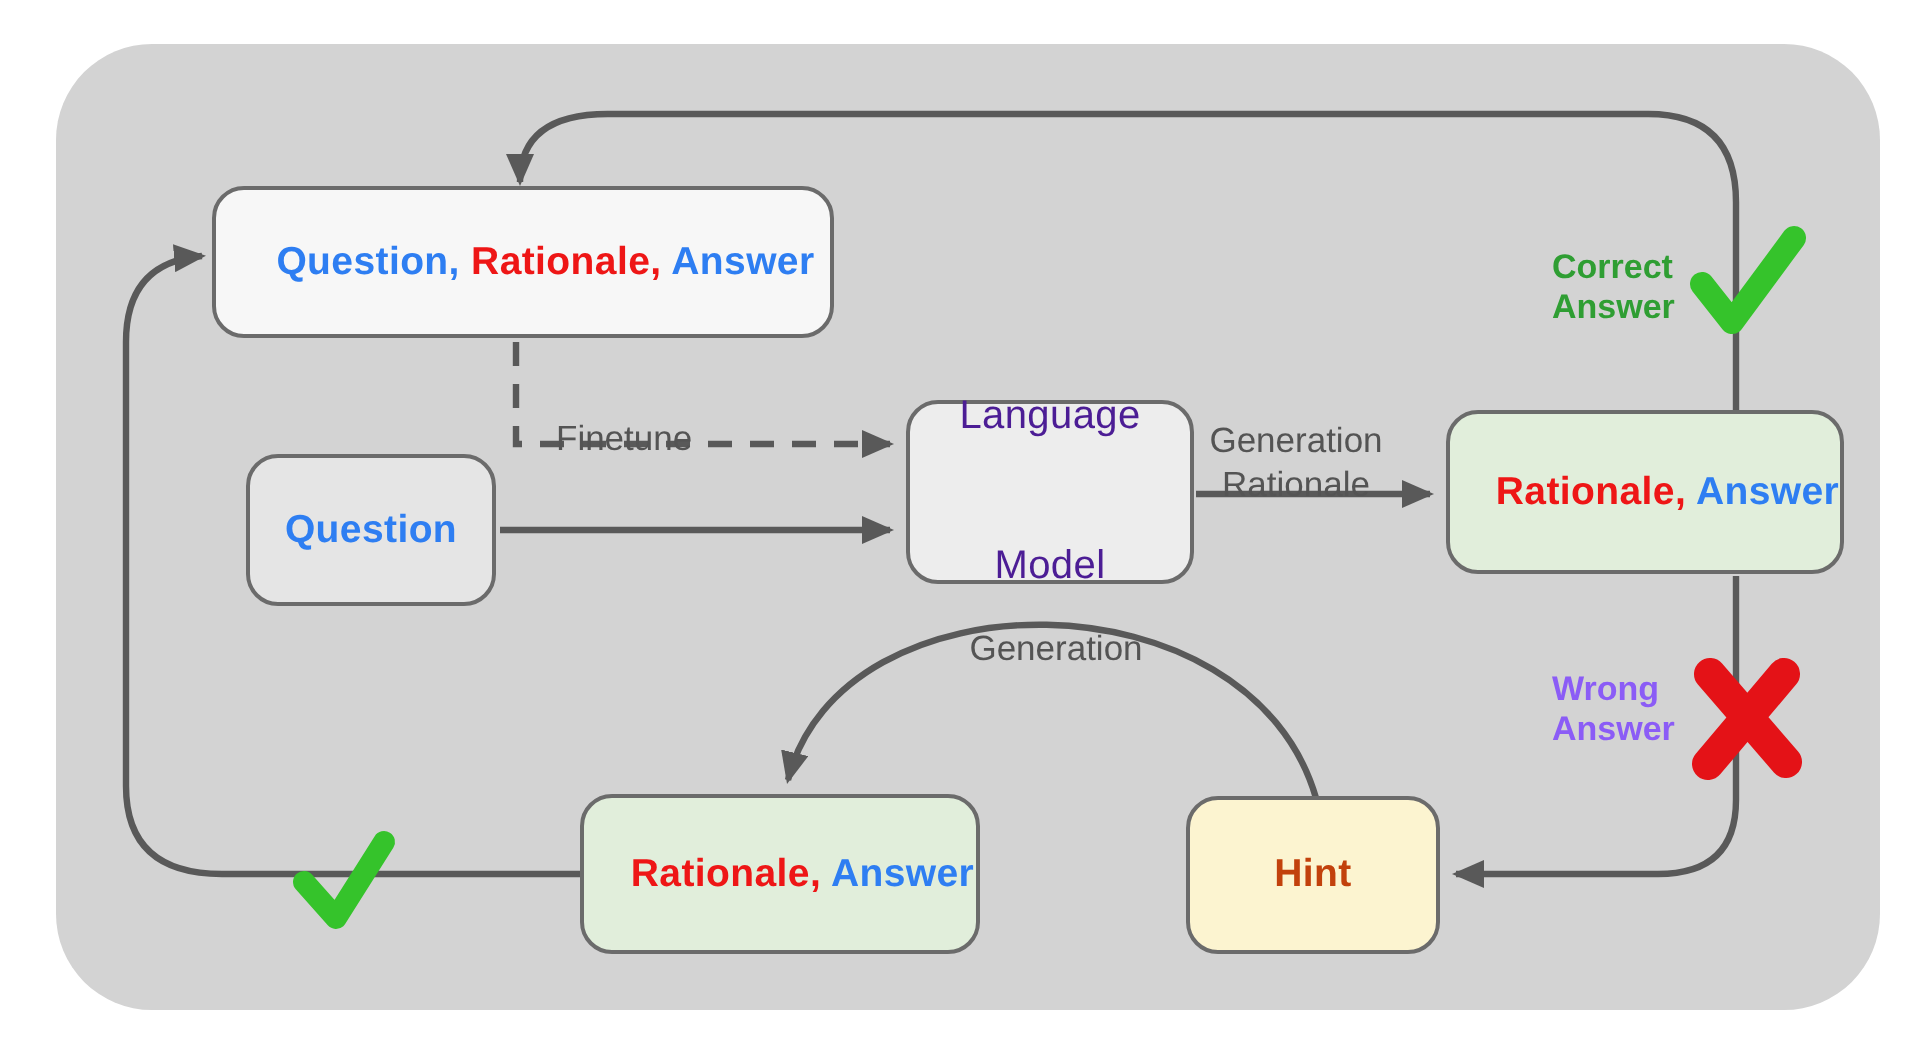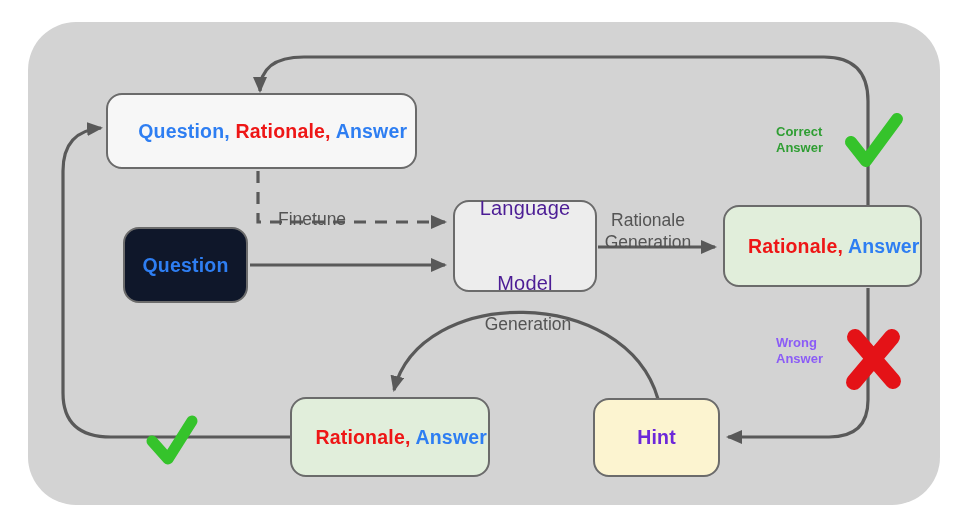--- a/index.html
+++ b/index.html
@@ -24,21 +24,21 @@
   .node-ra-right{left:723px;top:205px;width:199px;height:82px;}
   .node-hint{left:593px;top:398px;width:127px;height:79px;}
   .node-ra-bottom{left:290px;top:397px;width:200px;height:80px;}
   .edge-label{
     position:absolute;color:#545454;font-size:17.5px;font-weight:500;line-height:1.26;margin-top:12px;
   }
   .lbl-finetune{left:278px;top:196px;}
   .lbl-rationale-generation{left:598px;top:197px;width:100px;text-align:center;}
   .lbl-rationalize{left:477px;top:301px;width:102px;text-align:center;}
   .annotation{
-    position:absolute;font-size:13px;font-weight:600;line-height:1.2;
+    position:absolute;font-size:17px;font-weight:600;line-height:1.2;
   }
   .lbl-correct{left:776px;top:124px;}
   .lbl-wrong{left:776px;top:335px;}
 </style>
 </head>
 <body>
 
 <div class="canvas"></div>
 
 <svg class="arrows" viewBox="0 0 960 531">
@@ -60,52 +60,52 @@
   <path d="M 855 337 L 893 381 M 892 337 L 854 382" fill="none" stroke="#e41217" stroke-width="16" stroke-linecap="round"></path>
   <path d="M 152 441 L 168 459 L 192 421" fill="none" stroke="#35c32b" stroke-width="11" stroke-linecap="round" stroke-linejoin="round"></path>
 </svg>
 
 <div class="node node-qra" style="background: rgb(247, 247, 247);">
   <div>
     <span style="color: rgb(46, 126, 242);">Question,</span><span style="color: rgb(238, 22, 22);"> Rationale,</span><span style="color: rgb(46, 126, 242);"> Answer</span>
   </div>
 </div>
 
-<div class="node node-question" style="background: #0f172a;">
+<div class="node node-question" style="background: #e5e5e5;">
   <span style="color: rgb(46, 126, 242);">Question</span>
 </div>
 
 <div class="node node-lm" style="background: rgb(237, 237, 237);">
   <div>
     <div>Language</div>
     <div>Model</div>
   </div>
 </div>
 
 <div class="node node-ra-right" style="background: rgb(225, 238, 219);">
   <div>
     <span style="color: rgb(238, 22, 22);">Rationale,</span><span style="color: rgb(46, 126, 242);"> Answer</span>
   </div>
 </div>
 
 <div class="node node-hint" style="background: rgb(252, 244, 208);">
-  <span style="color: #6d28d9; text-align: right;">Hint</span>
+  <span style="color: #c2410c; text-align: right;">Hint</span>
 </div>
 
 <div class="node node-ra-bottom" style="background: rgb(225, 238, 219);">
   <div>
     <span style="color: rgb(238, 22, 22);">Rationale,</span><span style="color: rgb(46, 126, 242);"> Answer</span>
   </div>
 </div>
 
 <div class="edge-label lbl-finetune">Finetune</div>
 
 <div class="edge-label lbl-rationale-generation">
+  <div>Generation</div>
   <div>Rationale</div>
-  <div>Generation</div>
 </div>
 
 <div class="edge-label lbl-rationalize">Generation</div>
 
 <div class="annotation lbl-correct" style="color: rgb(47, 158, 51);">
   <div>Correct</div>
   <div>Answer</div>
 </div>
 
 <div class="annotation lbl-wrong" style="color: #8b5cf6;">

